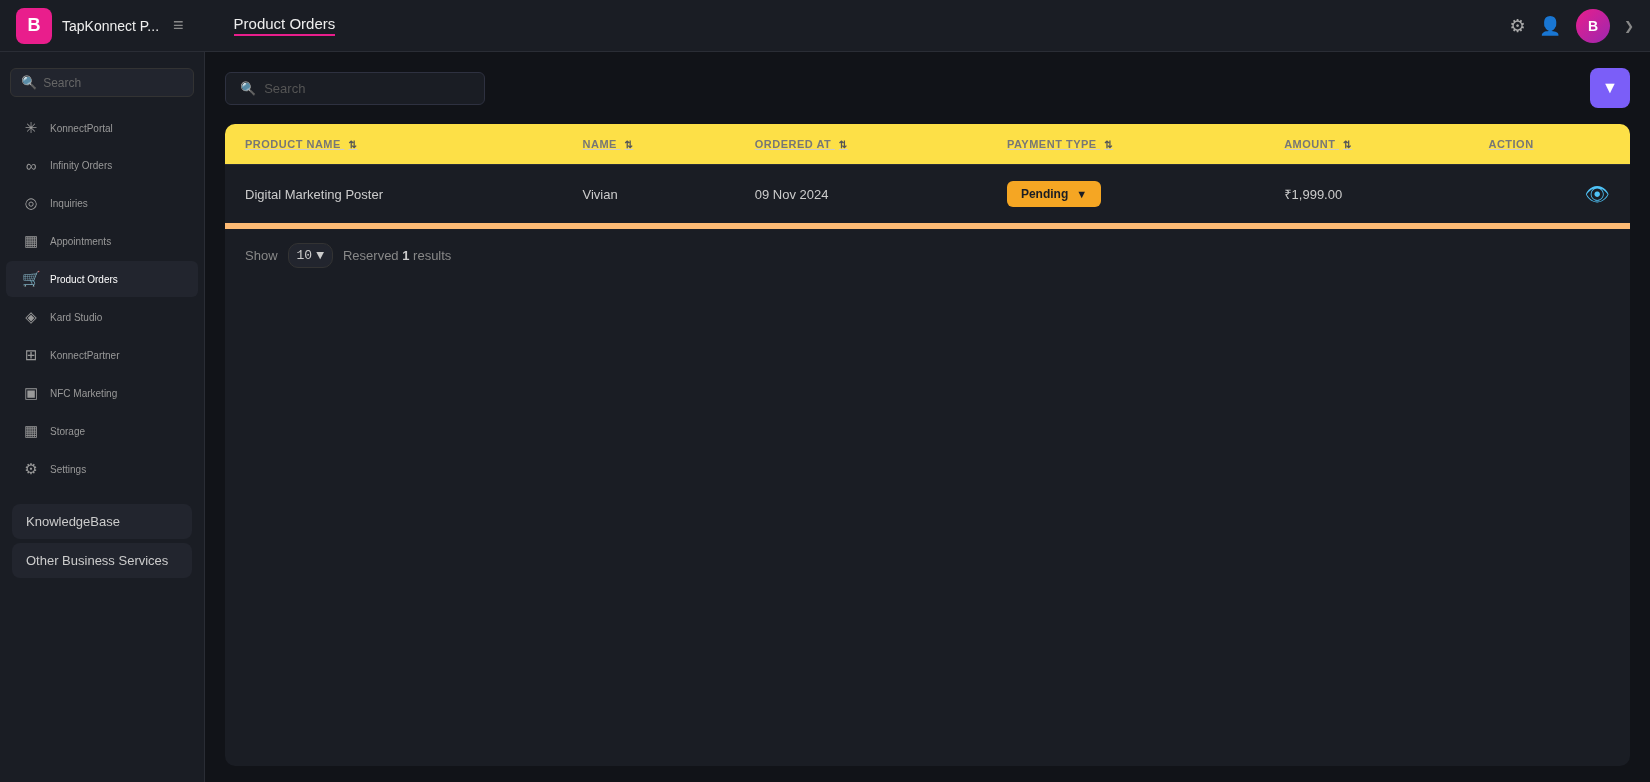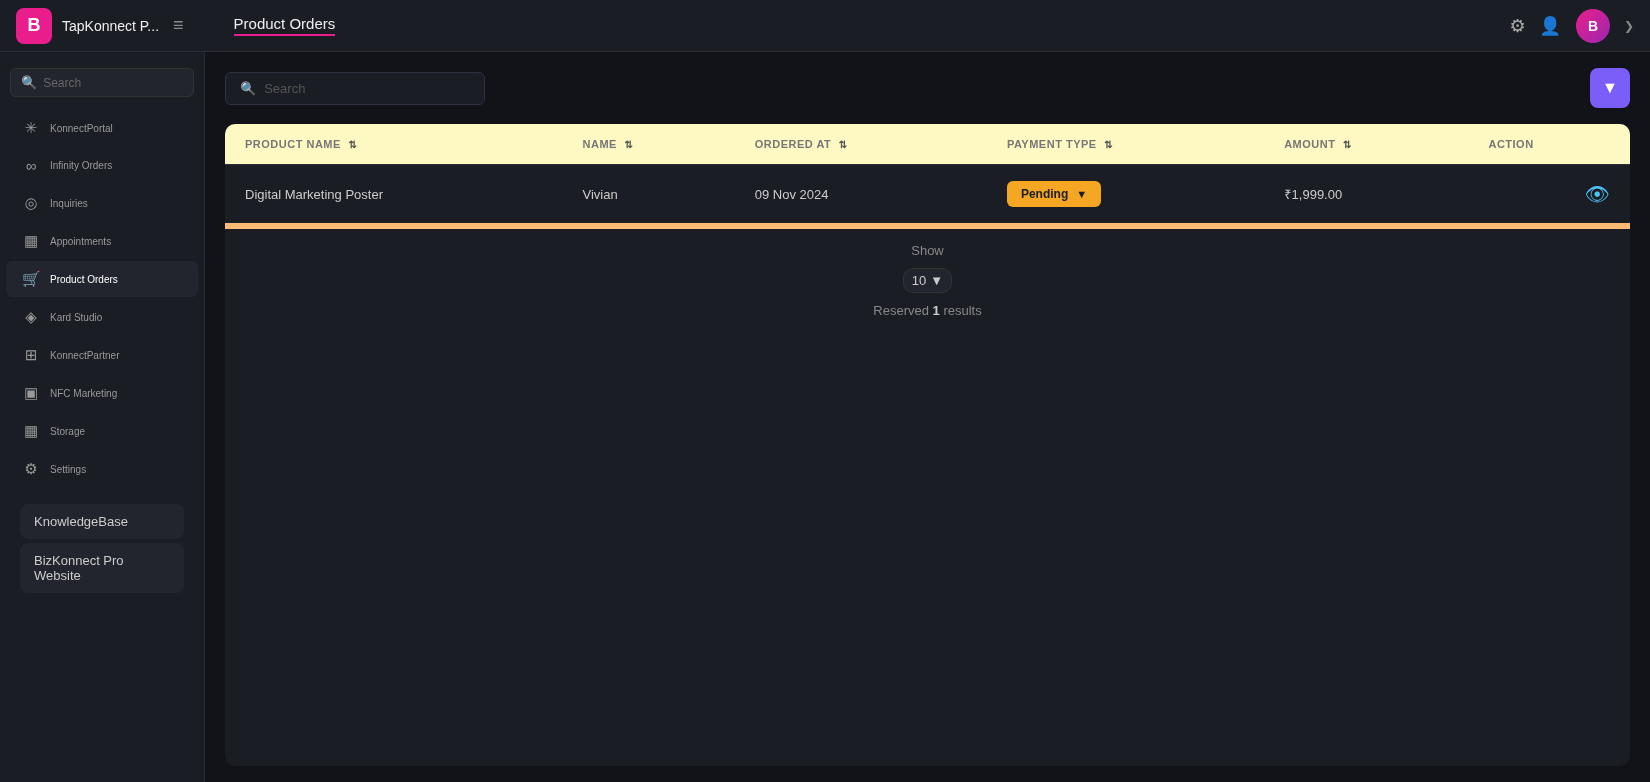--- a/index.html
+++ b/index.html
@@ -150,21 +150,21 @@
       font-size: 15px;
       width: 18px;
       text-align: center;
       flex-shrink: 0;
     }
     .sidebar-item-label { font-size: 10px; }
     .sidebar-item.active .sidebar-item-icon { color: #e91e8c; }
 
     .sidebar-bottom-section {
       margin-top: 8px;
-      padding: 4px 12px;
+      padding: 4px 4px;
     }
     .sidebar-block-btn {
       display: flex;
       align-items: center;
       margin: 4px 8px;
       padding: 10px 14px;
       background: #22252e;
       border-radius: 8px;
       color: #ccc;
       font-size: 13px;
@@ -234,21 +234,22 @@
       background: #1a1d24;
       border-radius: 10px;
       overflow: hidden;
       flex: 1;
     }
     table {
       width: 100%;
       border-collapse: collapse;
     }
     thead tr {
-      background: #fef9c3;
+      background: #fde047;
+      text-decoration: underline;
     }
     thead th {
       padding: 14px 20px;
       text-align: left;
       font-size: 11px;
       font-weight: 600;
       color: #777;
       text-transform: uppercase;
       letter-spacing: 0.5px;
       border-bottom: 1px solid #2a2d35;
@@ -286,34 +287,34 @@
     }
 
     
     .pagination-row {
       display: flex;
       align-items: center;
       gap: 10px;
       padding: 14px 20px;
       font-size: 13px;
       color: #888;
-      flex-direction: column;
     }
     .show-label { color: #888; }
     .show-select {
       background: #22252e;
       border: 1px solid #333;
       border-radius: 10px;
       color: #ccc;
       padding: 4px 8px;
       font-size: 13px;
       cursor: pointer;
       display: flex;
       align-items: flex-start;
       gap: 4px;
+      font-family: Liberation Mono, monospace;
     }
     .results-text { color: #888; }
     .results-text strong { color: #ccc; }
 
     
     .footer {
       background: #1a1d24;
       border-top: 1px solid #2a2d35;
       padding: 12px 24px;
       font-size: 12px;
@@ -392,21 +393,21 @@
     <div class="sidebar-item">
       <span class="sidebar-item-icon">⚙</span>
       <span class="sidebar-item-label">Settings</span>
     </div>
 
     <div class="sidebar-bottom-section">
       <div class="sidebar-block-btn">
         <span>KnowledgeBase</span>
       </div>
       <div class="sidebar-block-btn">
-        <span>BizKonnect Pro Website</span>
+        <span>Other Business Services</span>
       </div>
     </div>
   </div>
 
   <div class="content">
     <div class="content-inner">
 
       <div class="toolbar">
         <div class="search-box">
           <span style="color:#555;">🔍</span>

